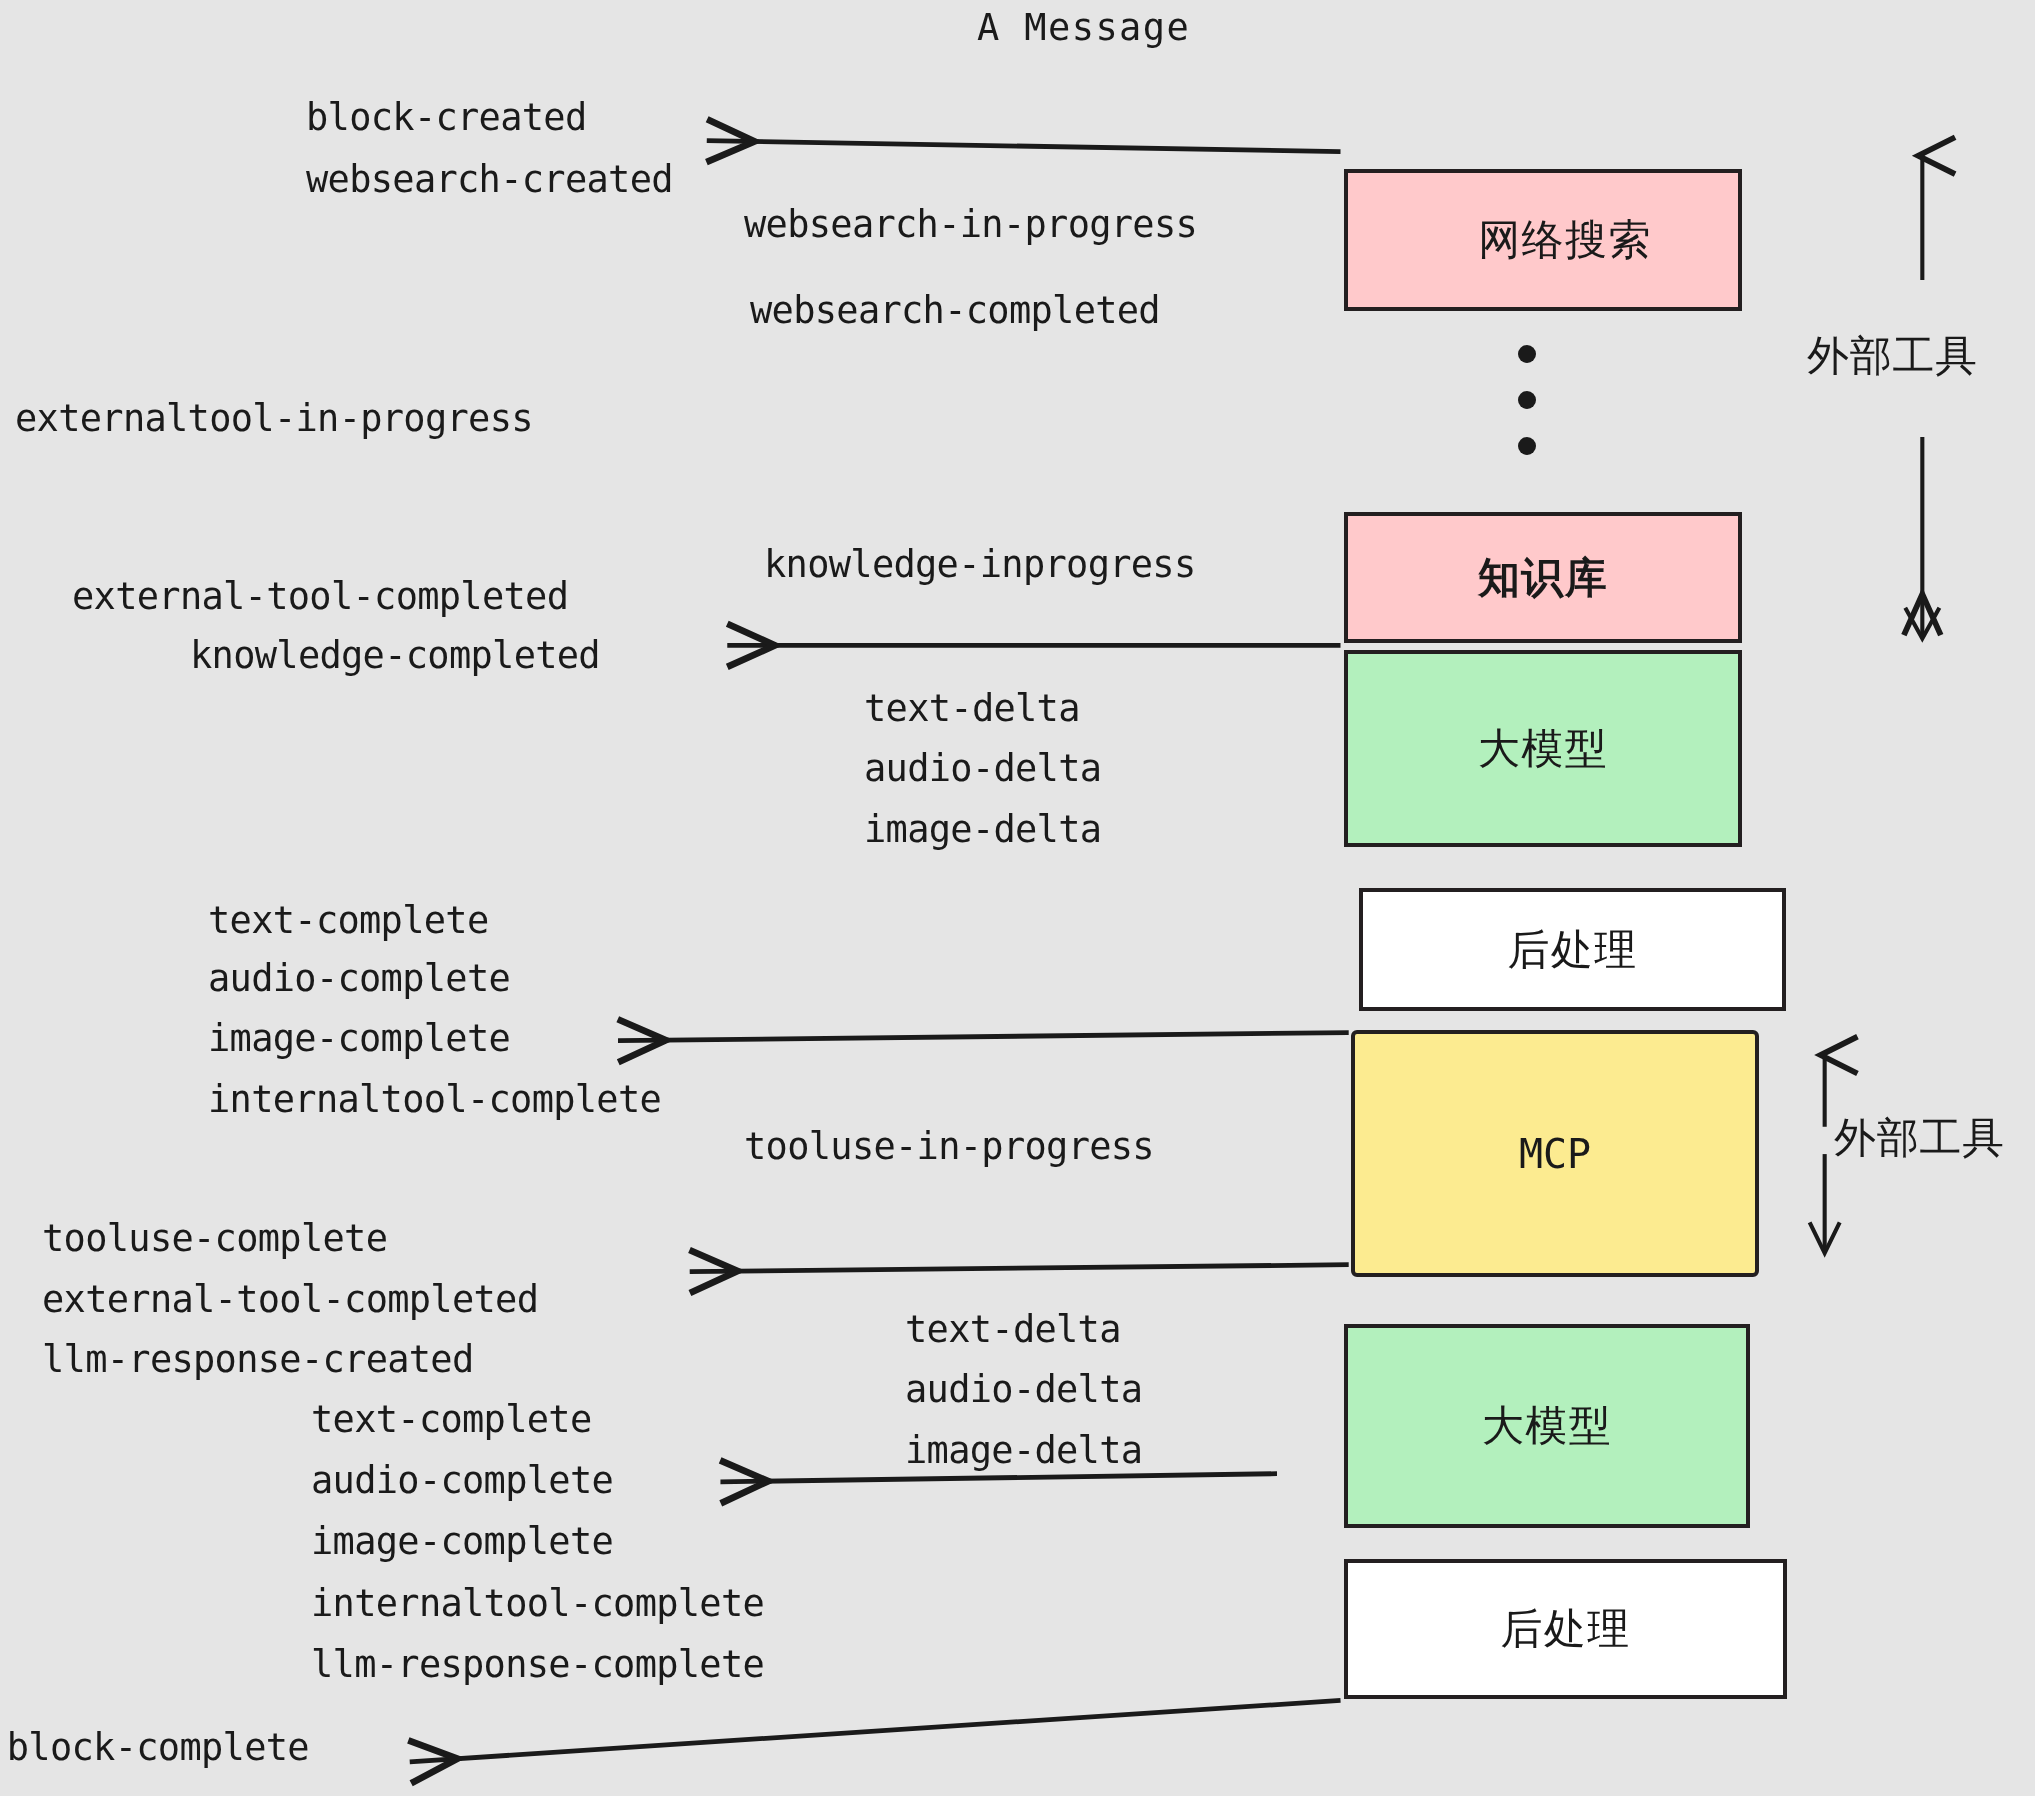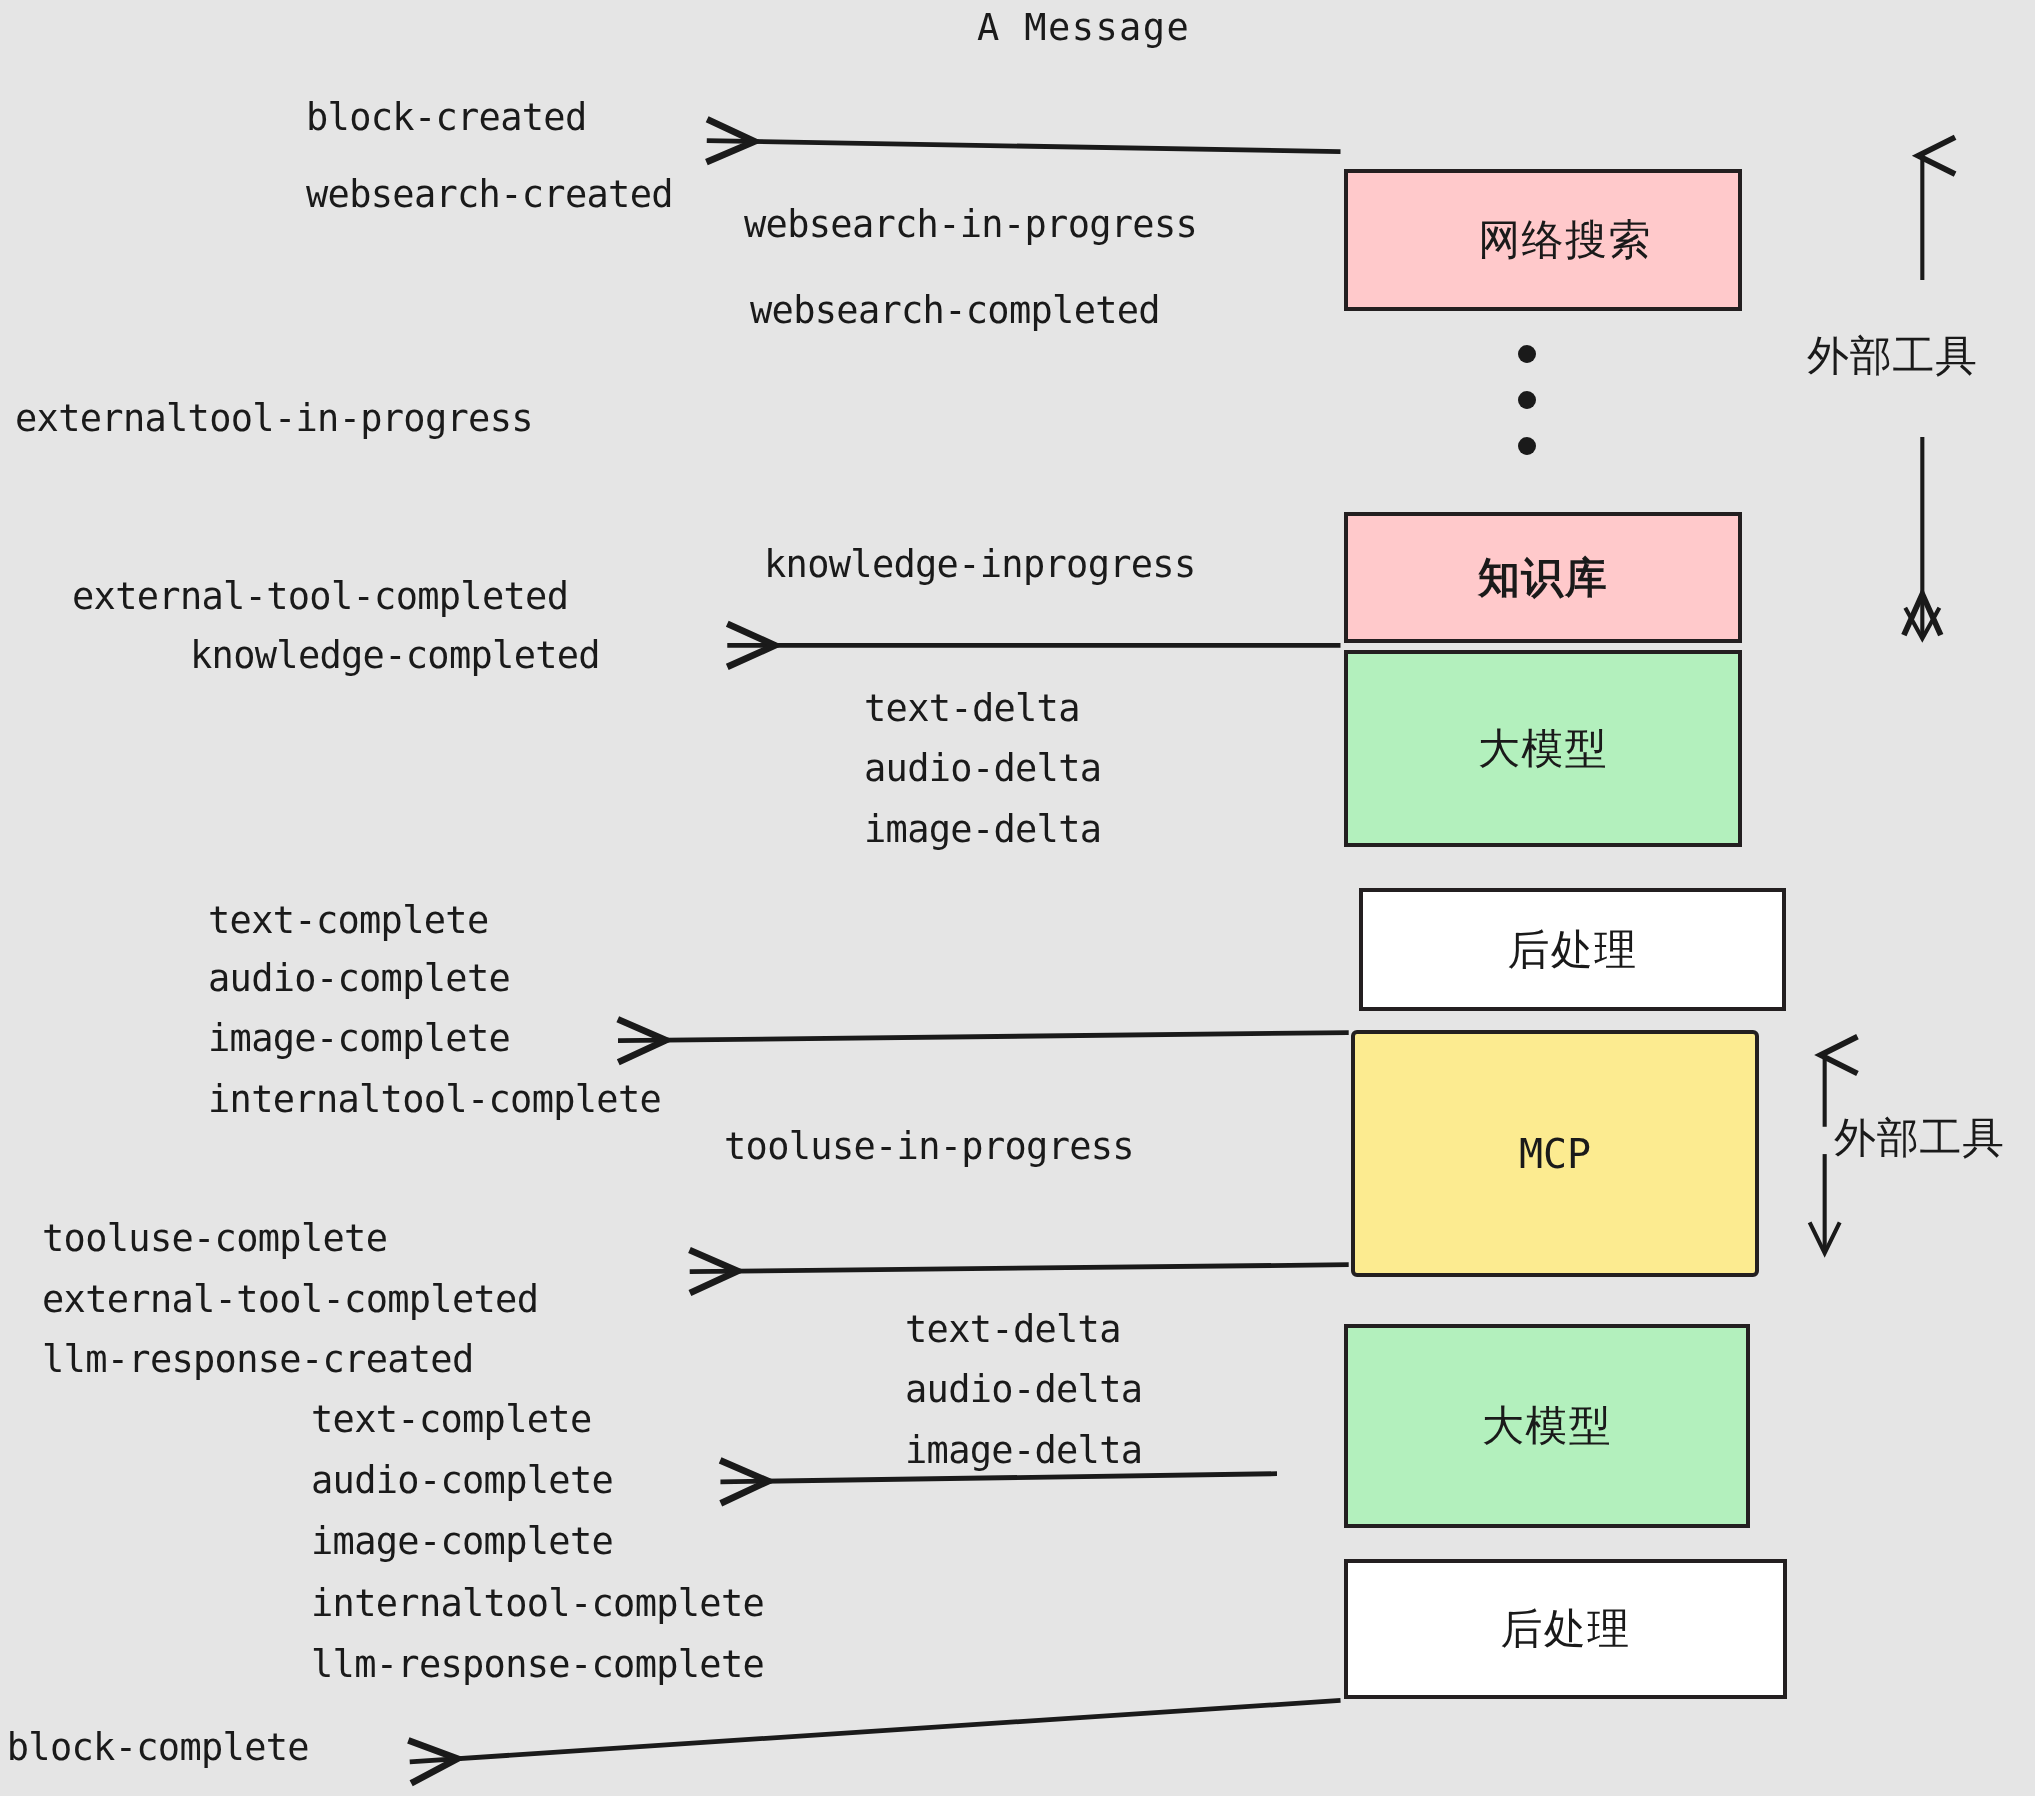--- a/index.html
+++ b/index.html
@@ -122,21 +122,21 @@
       <line x1="2672" y1="1650" x2="2672" y2="1545" stroke="#1a1a1a" stroke-width="6" marker-end="url(#ah-up)"></line>
       <line x1="2672" y1="1690" x2="2672" y2="1830" stroke="#1a1a1a" stroke-width="6"></line>
       <path d="M2650,1790 L2672,1835 L2694,1790" fill="none" stroke="#1a1a1a" stroke-width="6"></path>
     </g>
   </svg>
 
   <div class="title" style="left:977px; top:5.5px;">A Message</div>
 
   <div class="lbl" style="left:306px; top:99px;">block-created</div>
 
-  <div class="lbl" style="left:306px; top:176px;">websearch-created</div>
+  <div class="lbl" style="left:306px; top:161px;">websearch-created</div>
 
   <div class="lbl" style="left:744px; top:206px;">websearch-in-progress</div>
 
   <div class="lbl" style="left:750px; top:292px;">websearch-completed</div>
 
   <div class="lbl" style="left:15px; top:400px;">externaltool-in-progress</div>
 
   <div class="lbl" style="left:764px; top:546px;">knowledge-inprogress</div>
 
   <div class="lbl" style="left:72px; top:578px;">external-tool-completed</div>
@@ -145,21 +145,21 @@
 
   <div class="lbl" style="left:864px; top:690px;">text-delta</div>
   <div class="lbl" style="left:864px; top:750px;">audio-delta</div>
   <div class="lbl" style="left:864px; top:811px;">image-delta</div>
 
   <div class="lbl" style="left:208px; top:902px;">text-complete</div>
   <div class="lbl" style="left:208px; top:960px;">audio-complete</div>
   <div class="lbl" style="left:208px; top:1020px;">image-complete</div>
   <div class="lbl" style="left:208px; top:1081px;">internaltool-complete</div>
 
-  <div class="lbl" style="left:724px; top:1128px;">tooluse-in-progress</div>
+  <div class="lbl" style="left:744px; top:1128px;">tooluse-in-progress</div>
 
   <div class="lbl" style="left:42px; top:1220px;">tooluse-complete</div>
   <div class="lbl" style="left:42px; top:1281px;">external-tool-completed</div>
   <div class="lbl" style="left:42px; top:1341px;">llm-response-created</div>
 
   <div class="lbl" style="left:905px; top:1311px;">text-delta</div>
   <div class="lbl" style="left:905px; top:688px; top:1371px;">audio-delta</div>
   <div class="lbl" style="left:905px; top:1432px;">image-delta</div>
 
   <div class="lbl" style="left:311px; top:1401px;">text-complete</div>

